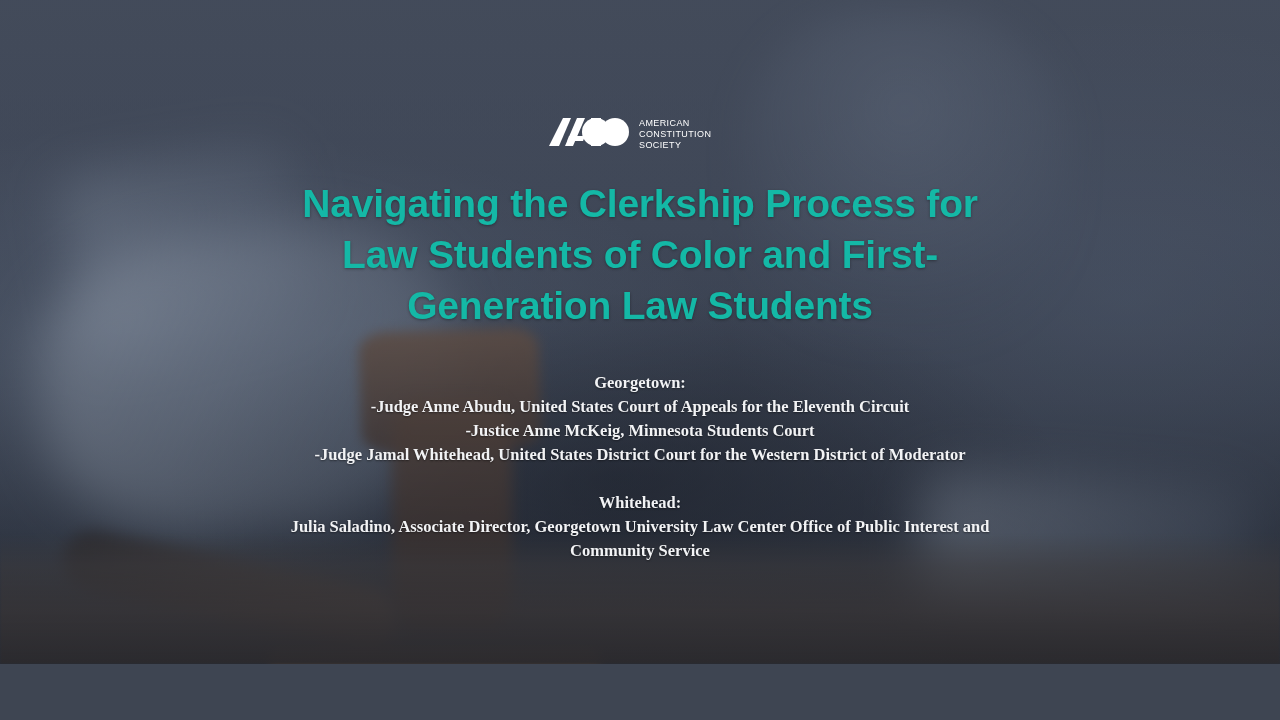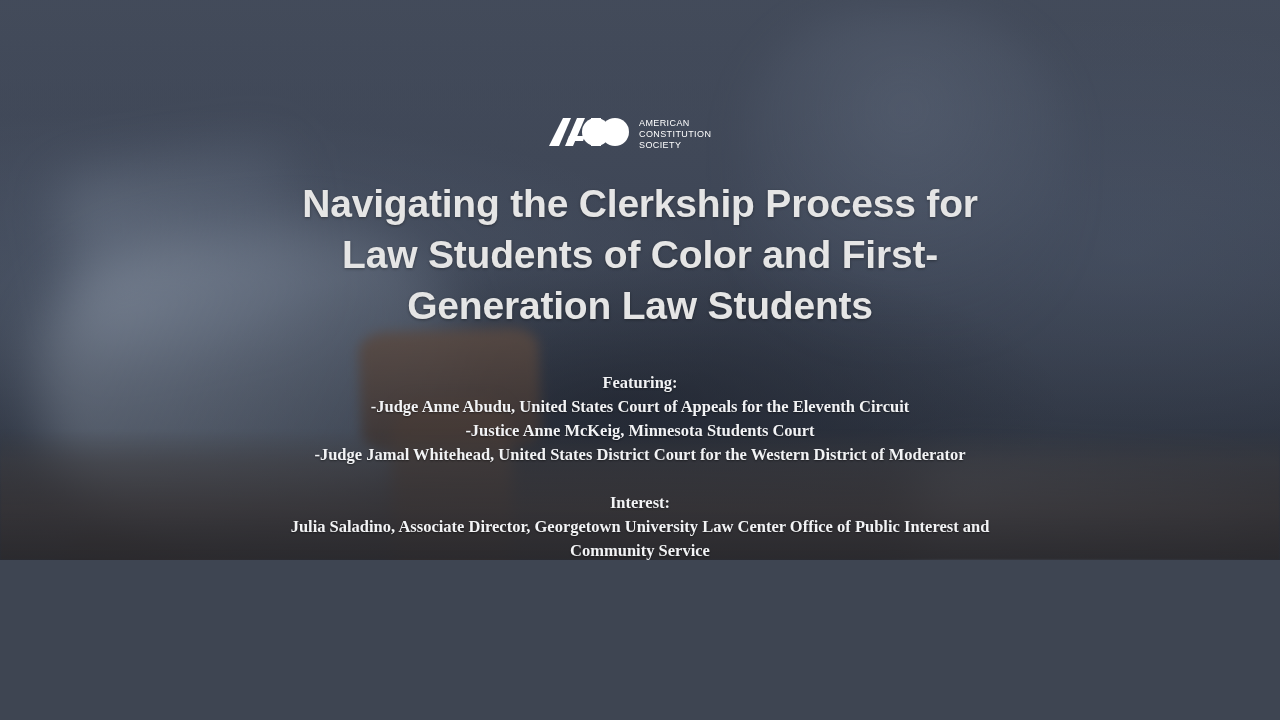--- a/index.html
+++ b/index.html
@@ -10,21 +10,21 @@
     overflow: hidden;
   }
   body {
     font-family: "Liberation Sans", sans-serif;
     background: #3e4552;
   }
 
   #slide {
     position: relative;
     width: 1280px;
-    height: 560px;
+    height: 664px;
     overflow: hidden;
   }
 
   
   .bg {
     position: absolute;
     inset: 0;
     background:
       radial-gradient(ellipse 50% 40% at 48% 72%, rgba(10,12,18,0.55) 0%, rgba(10,12,18,0) 70%),
       radial-gradient(ellipse 70% 55% at 12% 55%, rgba(150,170,195,0.30) 0%, rgba(150,170,195,0) 65%),
@@ -116,21 +116,21 @@
     align-items: center;
     justify-content: center;
   }
 
   .title {
     margin: 22px 0 0 0;
     width: 700px;
     font-size: 39px;
     line-height: 51px;
     font-weight: bold;
-    color: #e5e5e5;
+    color: #14b8a6;
     letter-spacing: -0.2px;
     text-shadow: 0 1px 3px rgba(0,0,0,0.35);
   }
 
   .details {
     margin-top: 40px;
     width: 720px;
     font-family: "Liberation Serif", serif;
     font-weight: bold;
     font-size: 16.5px;
@@ -175,23 +175,23 @@
         <g fill="#3d4350" opacity="0.0"></g>
         <text x="92" y="14" font-family="Liberation Sans, sans-serif" font-size="9" fill="#ffffff" letter-spacing="0.4">AMERICAN</text>
         <text x="92" y="25" font-family="Liberation Sans, sans-serif" font-size="9" fill="#ffffff" letter-spacing="0.4">CONSTITUTION</text>
         <text x="92" y="36" font-family="Liberation Sans, sans-serif" font-size="9" fill="#ffffff" letter-spacing="0.4">SOCIETY</text>
       </svg>
     </div>
 
     <h1 class="title">Navigating the Clerkship Process for Law Students of Color and First-Generation Law Students</h1>
 
     <div class="details">
-      <span class="line">Featuring:</span>
+      <span class="line">Georgetown:</span>
       <span class="line">-Judge Anne Abudu, United States Court of Appeals for the Eleventh Circuit</span>
       <span class="line">-Justice Anne McKeig, Minnesota Students Court</span>
       <span class="line">-Judge Jamal Whitehead, United States District Court for the Western District of Moderator</span>
       <div class="spacer"></div>
-      <span class="line">Interest:</span>
+      <span class="line">Whitehead:</span>
       <span class="line">Julia Saladino, Associate Director, Georgetown University Law Center Office of Public Interest and Community Service</span>
     </div>
 
   </div>
 </div>
 
 </body></html>

